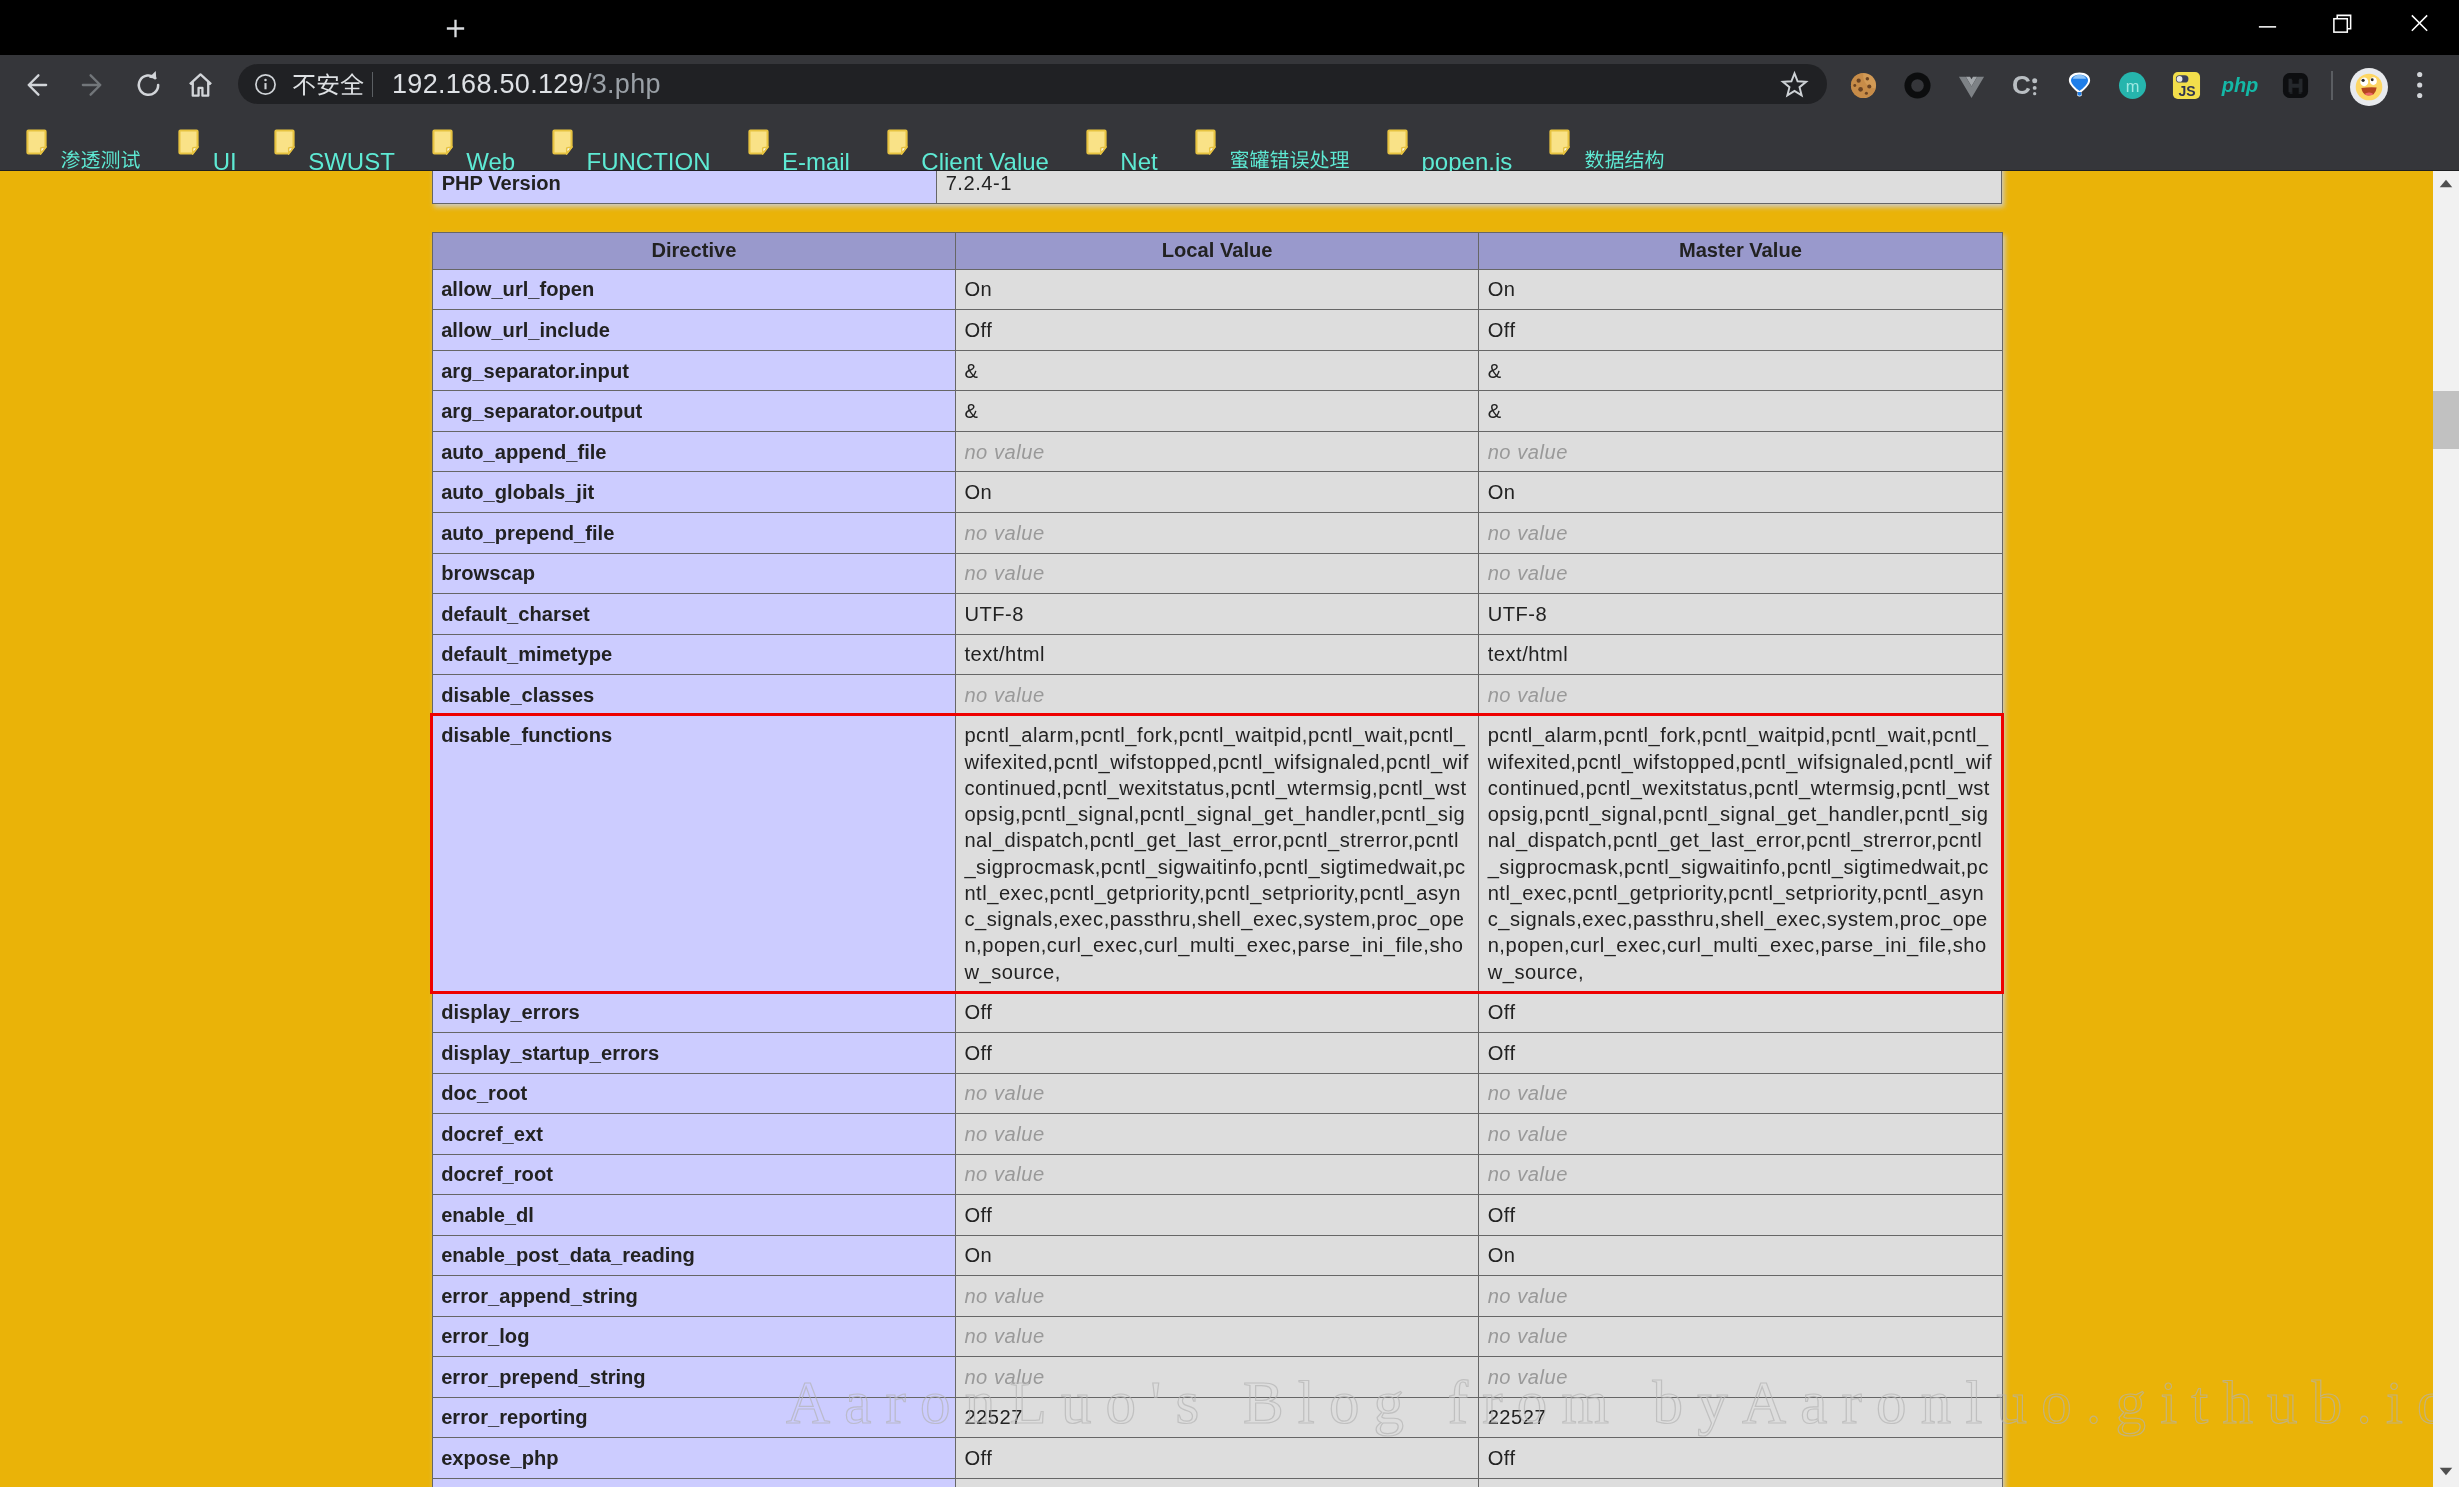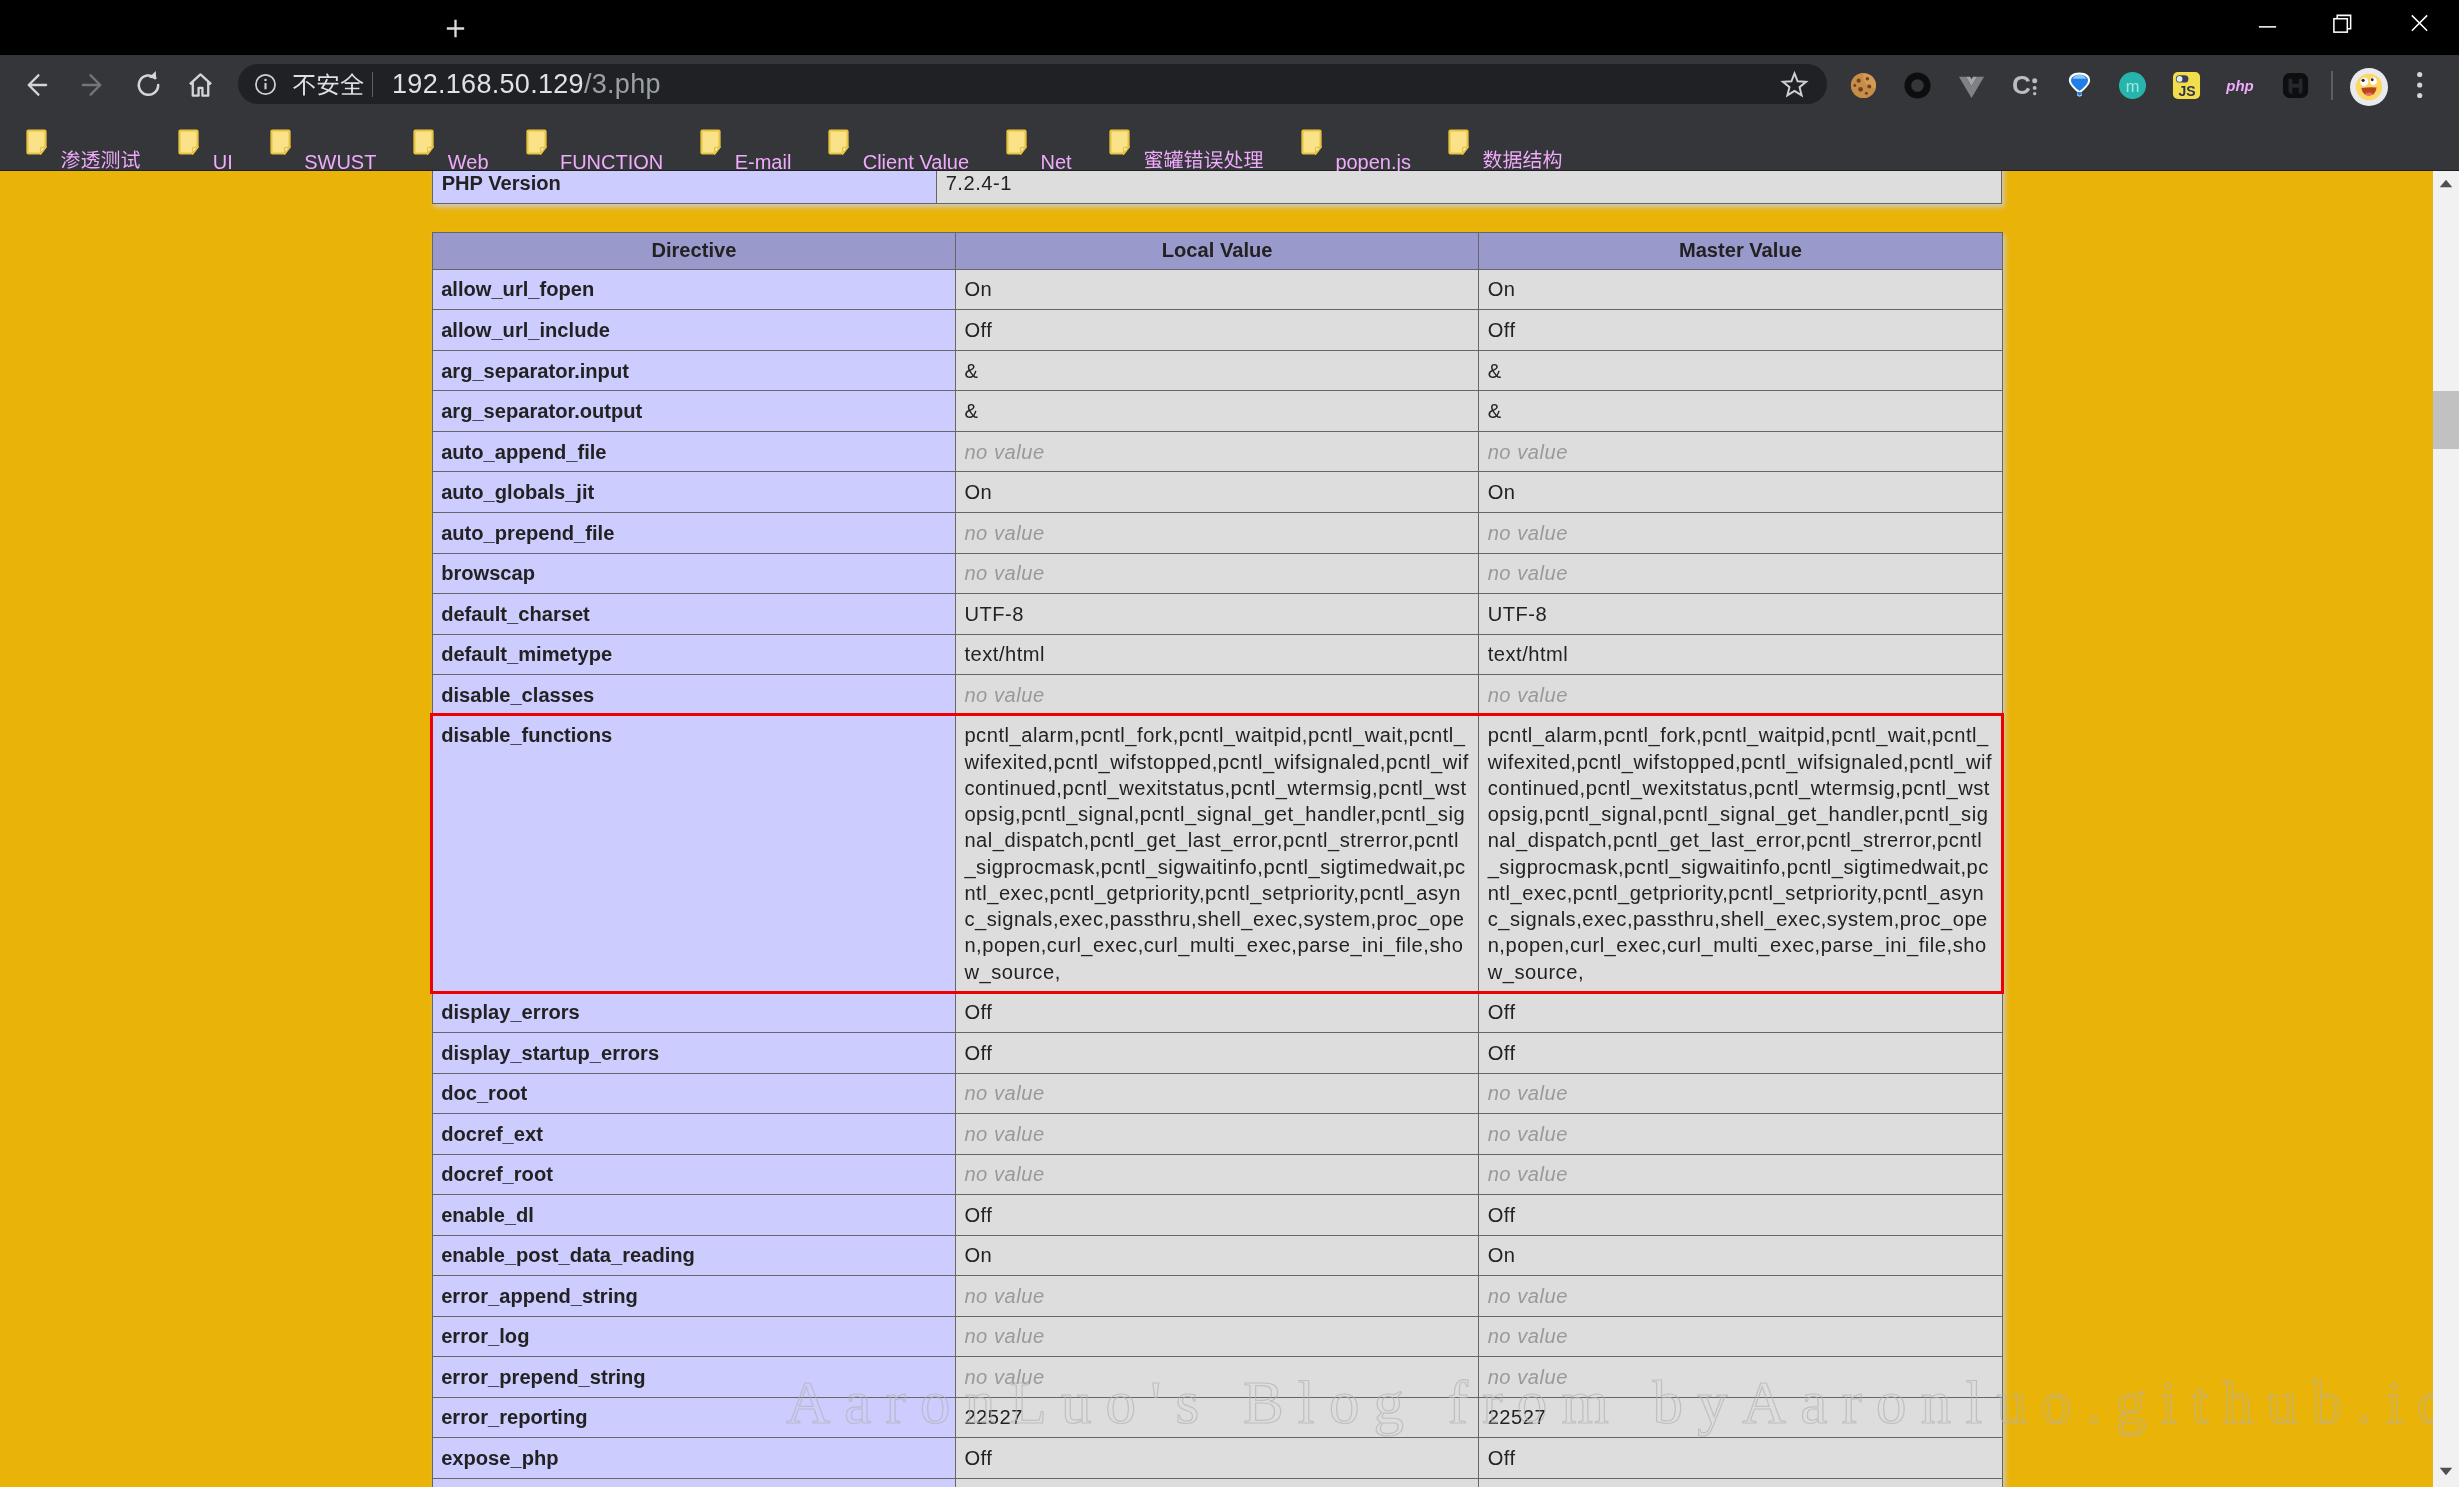--- a/index.html
+++ b/index.html
@@ -42,21 +42,21 @@
   #ext-sep { position:absolute; left:2331px; top:16.3px; width:1.9px; height:29px; background:#5b5e62; }
   #avatar { position:absolute; left:2350px; top:12.5px; width:38px; height:38px; }
   #menu-dots { position:absolute; left:2413px; top:0; width:13.4px; height:60px; color:#d2d5d9; }
 
   
   #bookmarks { position:absolute; left:0; top:114px; width:2459px; height:57px; background:#35363a;
     border-bottom:1.9px solid #1e1f21; display:flex; align-items:center; padding-left:26px; }
   .bm { display:flex; align-items:center; height:42px; border-radius:7.7px; margin-right:37px;
     flex:0 0 auto; }
   .bm svg.folder { width:21px; height:26px; margin-right:13.4px; flex:0 0 auto; }
-  .bm .bm-label { font-size:20px; color:#f0abfc; white-space:nowrap;margin-top:40px; }
+  .bm .bm-label { font-size:24px; color:#5eead4; white-space:nowrap;margin-top:40px; }
   .cjk-svg { display:inline-block; fill:currentColor; }
 
   
   #page { position:absolute; left:0; top:171px; width:2459px; height:1316px; background:#eab308; overflow:hidden; }
   #phpzoom { position:absolute; left:0; top:0; width:1391px; zoom:1.75; }
   #phpcontent { display:flow-root; margin-top:-21px; color:#222; }
   #phpcontent table { margin:1em auto; text-align:left; border-collapse:collapse; border:0;
     width:897px; box-shadow:1px 1.9px 2.9px #ccc; }
   #phpcontent td, #phpcontent th { border:1px solid #666; font-size:11.5px; line-height:15px;
     vertical-align:baseline; padding:3.8px 4.8px; }
@@ -172,22 +172,22 @@
     <svg class="ext" style="left:2118px" viewBox="0 0 30 30">
       <circle cx="15" cy="15" r="14" fill="#26b5ad"></circle>
       <text x="15" y="21.5" font-size="17" fill="#9fe8e2" text-anchor="middle" font-family="Liberation Sans, sans-serif">m</text>
     </svg>
     <svg class="ext" style="left:2172px" viewBox="0 0 30 30">
       <rect x="1" y="1" width="28" height="28" rx="5" fill="#f2de4b"></rect>
       <rect x="4" y="4.5" width="13" height="7.5" rx="3.75" fill="#3a3f58"></rect>
       <circle cx="7.8" cy="8.2" r="3" fill="#e8e8e8"></circle>
       <text x="15.5" y="26" font-size="14.5" font-weight="bold" fill="#2e3350" text-anchor="middle" font-family="Liberation Sans, sans-serif">JS</text>
     </svg>
-    <div class="ext" style="left:2219px; width:42px; top:16.3px; height:29px; line-height:29px; color:#f0abfc;
-      font-style:italic; font-weight:bold; font-size:15px; text-align:center;">php</div>
+    <div class="ext" style="left:2219px; width:42px; top:16.3px; height:29px; line-height:29px; color:#14b8a6;
+      font-style:italic; font-weight:bold; font-size:20px; text-align:center;">php</div>
     <svg class="ext" style="left:2281px" viewBox="0 0 30 30">
       <rect x="2" y="2" width="26" height="26" rx="7" fill="#0d0e10"></rect>
       <text x="15" y="23.5" font-size="21" font-weight="bold" fill="#1d2023" text-anchor="middle" font-family="Liberation Sans, sans-serif">H</text>
       <path d="M9.5 8 V22 M20.5 8 V22 M9.5 15 H20.5" stroke="#25282c" stroke-width="3.4" fill="none"></path>
     </svg>
 
     <span id="ext-sep"></span>
     <svg id="avatar" viewBox="0 0 40 40">
       <circle cx="20" cy="20" r="20" fill="#e8eaed"></circle>
       <circle cx="20" cy="20" r="14" fill="#fdd663"></circle>

